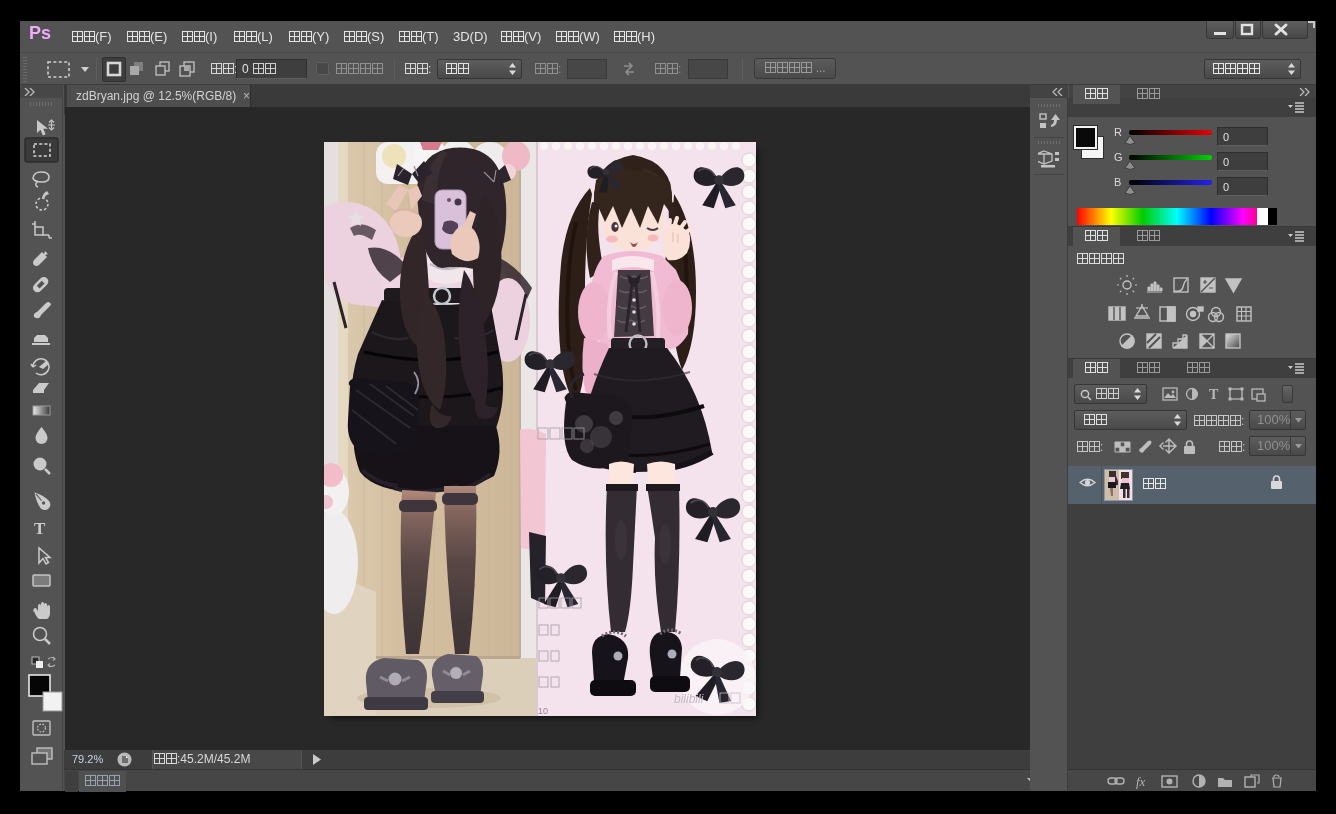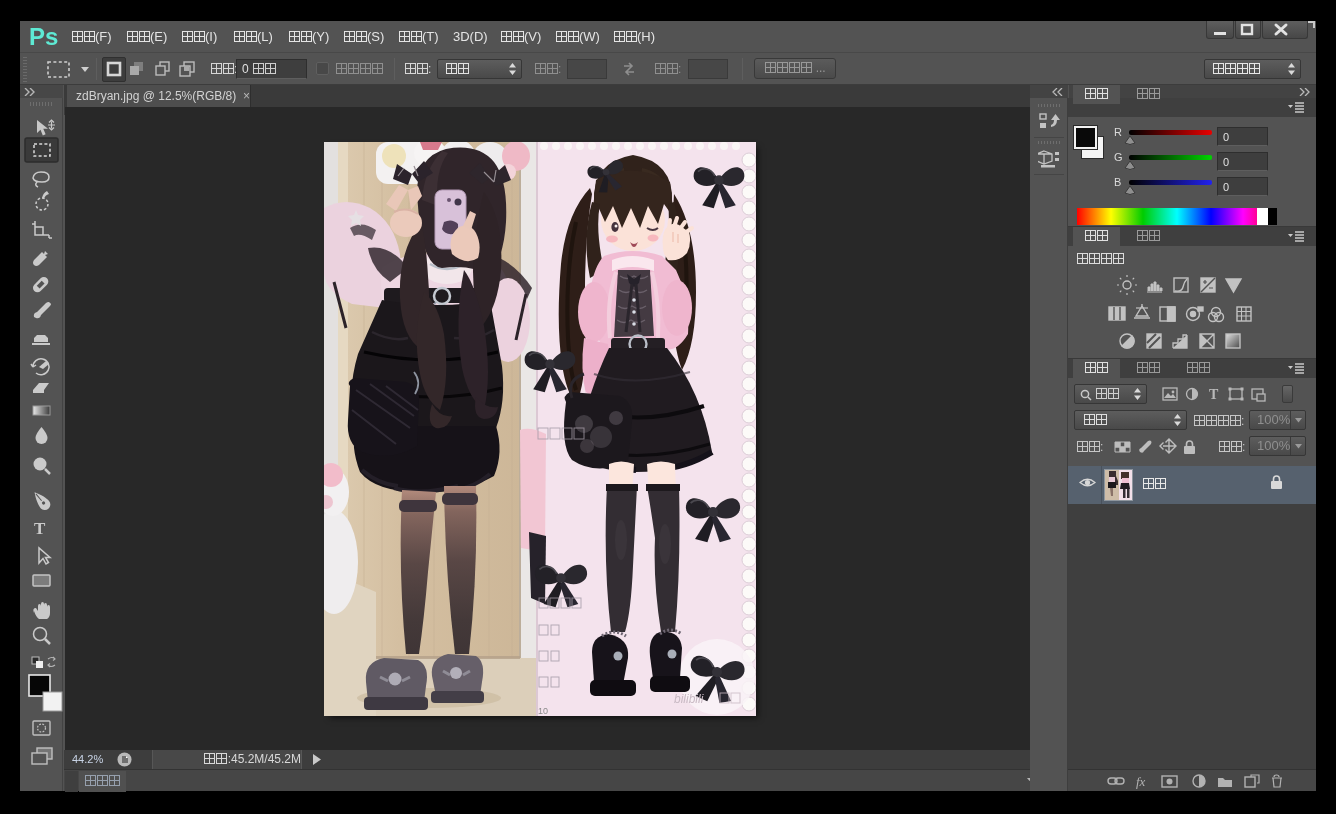--- a/index.html
+++ b/index.html
@@ -1,21 +1,21 @@
 <!DOCTYPE html>
 <html><head><meta charset="utf-8"><style>
 *{margin:0;padding:0;box-sizing:border-box}
 html,body{width:1336px;height:814px;background:#000;overflow:hidden;font-family:"Liberation Sans",sans-serif}
 #win{position:absolute;left:20px;top:21px;width:1296px;height:770px;background:#535353}
 .ab{position:absolute}
 .z{display:inline-block;width:11px;height:11px;border:1px solid currentColor;vertical-align:-1px;margin:0 .5px;
 background:linear-gradient(currentColor,currentColor) 50% 50%/9px 1px no-repeat,linear-gradient(currentColor,currentColor) 50% 50%/1px 9px no-repeat}
 
 #menubar{position:absolute;left:0;top:0;width:1296px;height:31px;background:#535353}
-#pslogo{position:absolute;left:9px;top:2px;font-size:24px;font-weight:bold;color:#5eead4;letter-spacing:0}
+#pslogo{position:absolute;left:9px;top:2px;font-size:18px;font-weight:bold;color:#f0abfc;letter-spacing:0}
 .mi{display:inline-block;font-size:13px;color:#e4e4e4}
 #menus{position:absolute;left:51px;top:0;height:31px;line-height:31px;white-space:nowrap}
 #menus .mi{margin-right:17px}
 .wbtn{position:absolute;top:0;height:18px;background:linear-gradient(#5e5e5e,#474747);border:1px solid #383838;border-top:none;border-radius:0 0 3px 3px}
 
 #opts{position:absolute;left:0;top:31px;width:1296px;height:33px;background:#535353;border-top:1px solid #484848;border-bottom:1px solid #3c3c3c;font-size:12px;color:#d6d6d6}
 .grip{background:repeating-linear-gradient(#6a6a6a 0 1px,transparent 1px 3px)}
 .fld{position:absolute;height:20px;top:6px;background:#3e3e3e;border:1px solid #2e2e2e;border-bottom-color:#5e5e5e;color:#e0e0e0;line-height:18px;padding-left:5px}
 .drop{position:absolute;height:20px;top:6px;background:linear-gradient(#5d5d5d,#494949);border:1px solid #363636;border-radius:2px;color:#e2e2e2;line-height:18px;padding-left:7px}
 .udar{position:absolute;right:5px;top:3px;width:7px;height:12px}
@@ -455,27 +455,27 @@
             <rect x="227" y="535" width="8" height="10"></rect>
 </g>
 <text x="350" y="561" font-size="12" font-style="italic" fill="#c9bac4" font-family="Liberation Sans,sans-serif">bilibili</text>
 <rect x="396" y="551" width="9" height="10" fill="none" stroke="#c9bac4" opacity=".8"></rect>
           <rect x="407" y="551" width="9" height="10" fill="none" stroke="#c9bac4" opacity=".8"></rect>
 <text x="214" y="572" font-size="9" fill="#8a8a8a" font-family="Liberation Sans,sans-serif">10</text>
 </svg>
 </div>
     </div>
 <div id="status">
- <div class="ab" style="left:8px;top:3px">44.2%</div>
+ <div class="ab" style="left:8px;top:3px">79.2%</div>
  <svg class="ab" style="left:53px;top:2px" width="15" height="15">
         <circle cx="7.5" cy="7.5" r="7" fill="#b9b9b9"></circle>
         <path d="M5 4 h4 l2 2 v5 h-6 z" fill="#6f6f6f"></path>
         <path d="M9 4 l0 2 l2 0 z" fill="#fff"></path>
       </svg>
- <div class="ab" style="left:88px;top:0;width:150px;height:19px;background:#484848;border-left:1px solid #575757;border-right:1px solid #575757;color:#d8d8d8;text-align:right;line-height:19px;font-size:12px">
+ <div class="ab" style="left:88px;top:0;width:150px;height:19px;background:#484848;border-left:1px solid #575757;border-right:1px solid #575757;color:#d8d8d8;text-align:left;line-height:19px;font-size:12px">
  <span class="z"></span><span class="z"></span>:45.2M/45.2M</div>
  <svg class="ab" style="left:247px;top:4px" width="12" height="12">
         <path d="M2 0 l8 5.5 l-8 5.5 z" fill="#c9c9c9"></path>
       </svg>
 </div>
 <div id="timeline">
  <div class="ab" style="left:1px;top:1px;width:13px;height:21px;background:#3f3f3f"></div>
  <div id="ttab"><span class="z" style="color:#96a0ae"></span><span class="z" style="color:#96a0ae"></span><span class="z" style="color:#96a0ae"></span></div>
  <svg class="ab" style="left:963px;top:5px" width="18" height="11">
         <path d="M0 3 l5 0 l-2.5 3 z" fill="#b5b5b5"></path>

